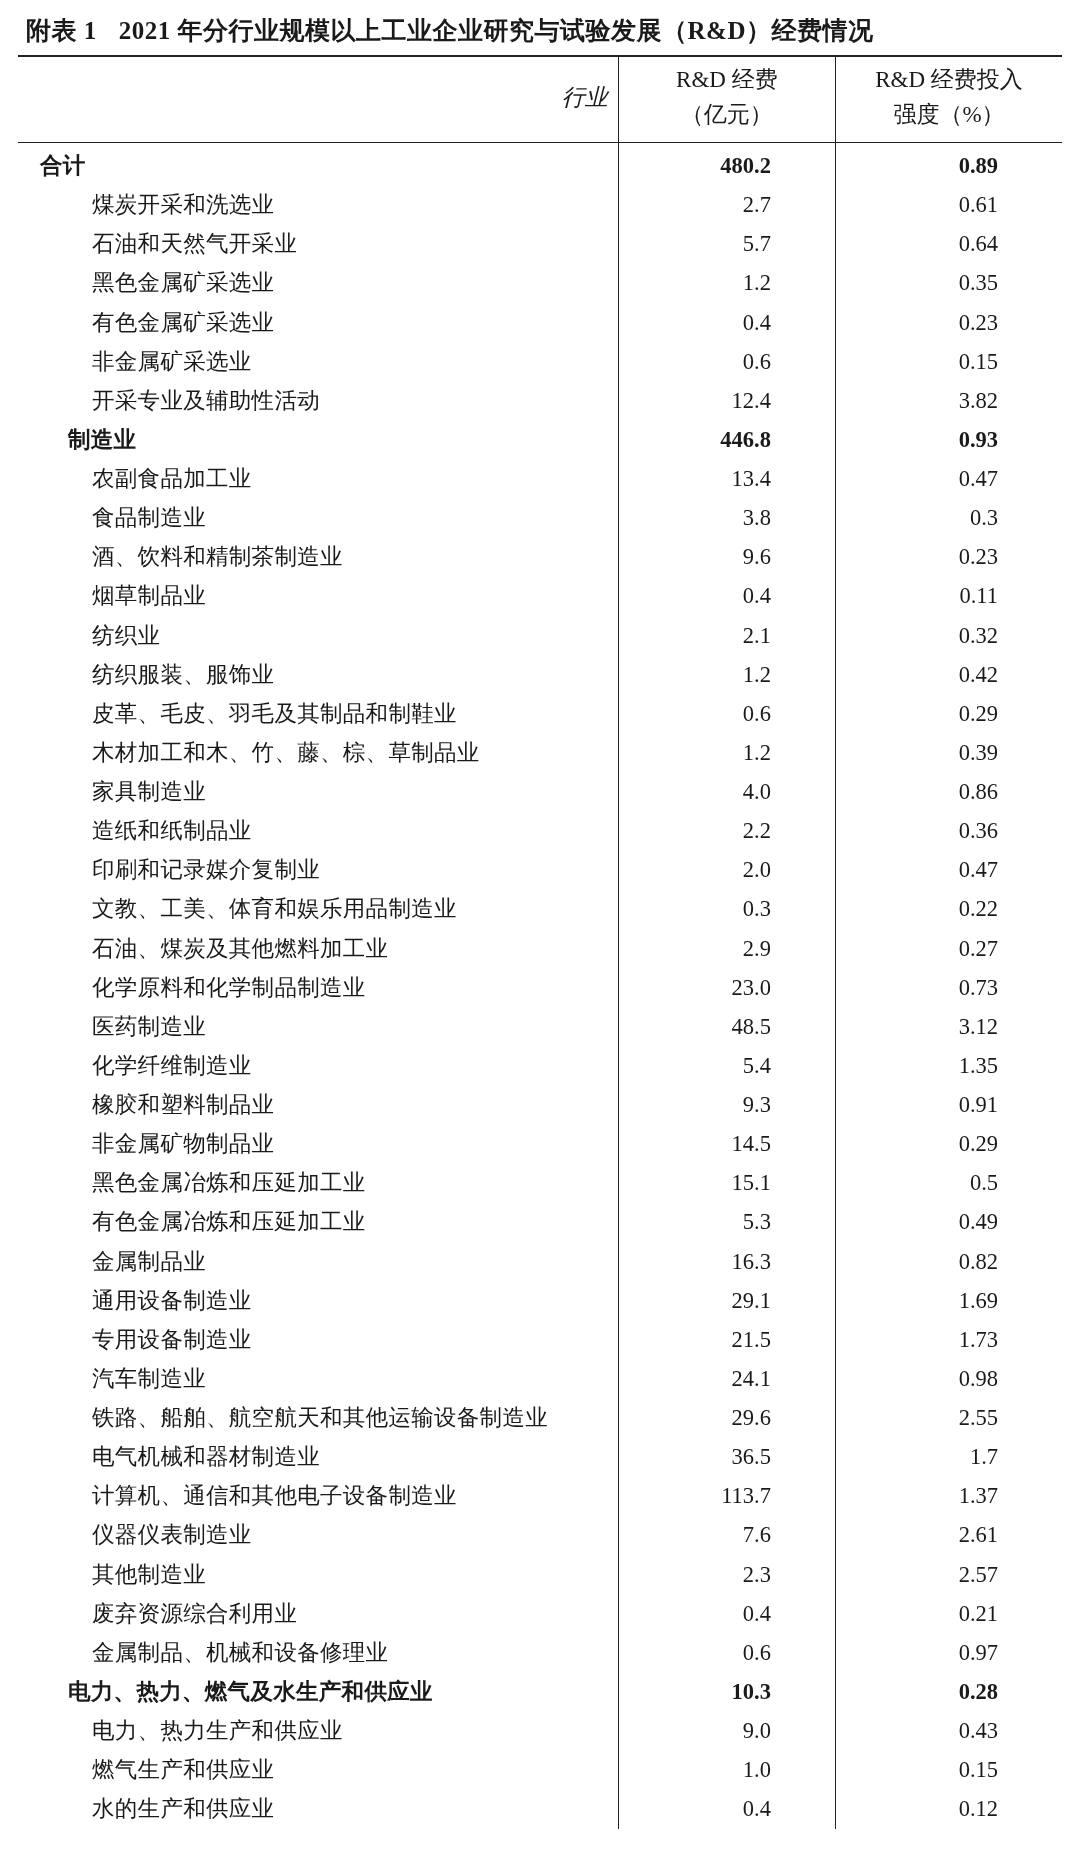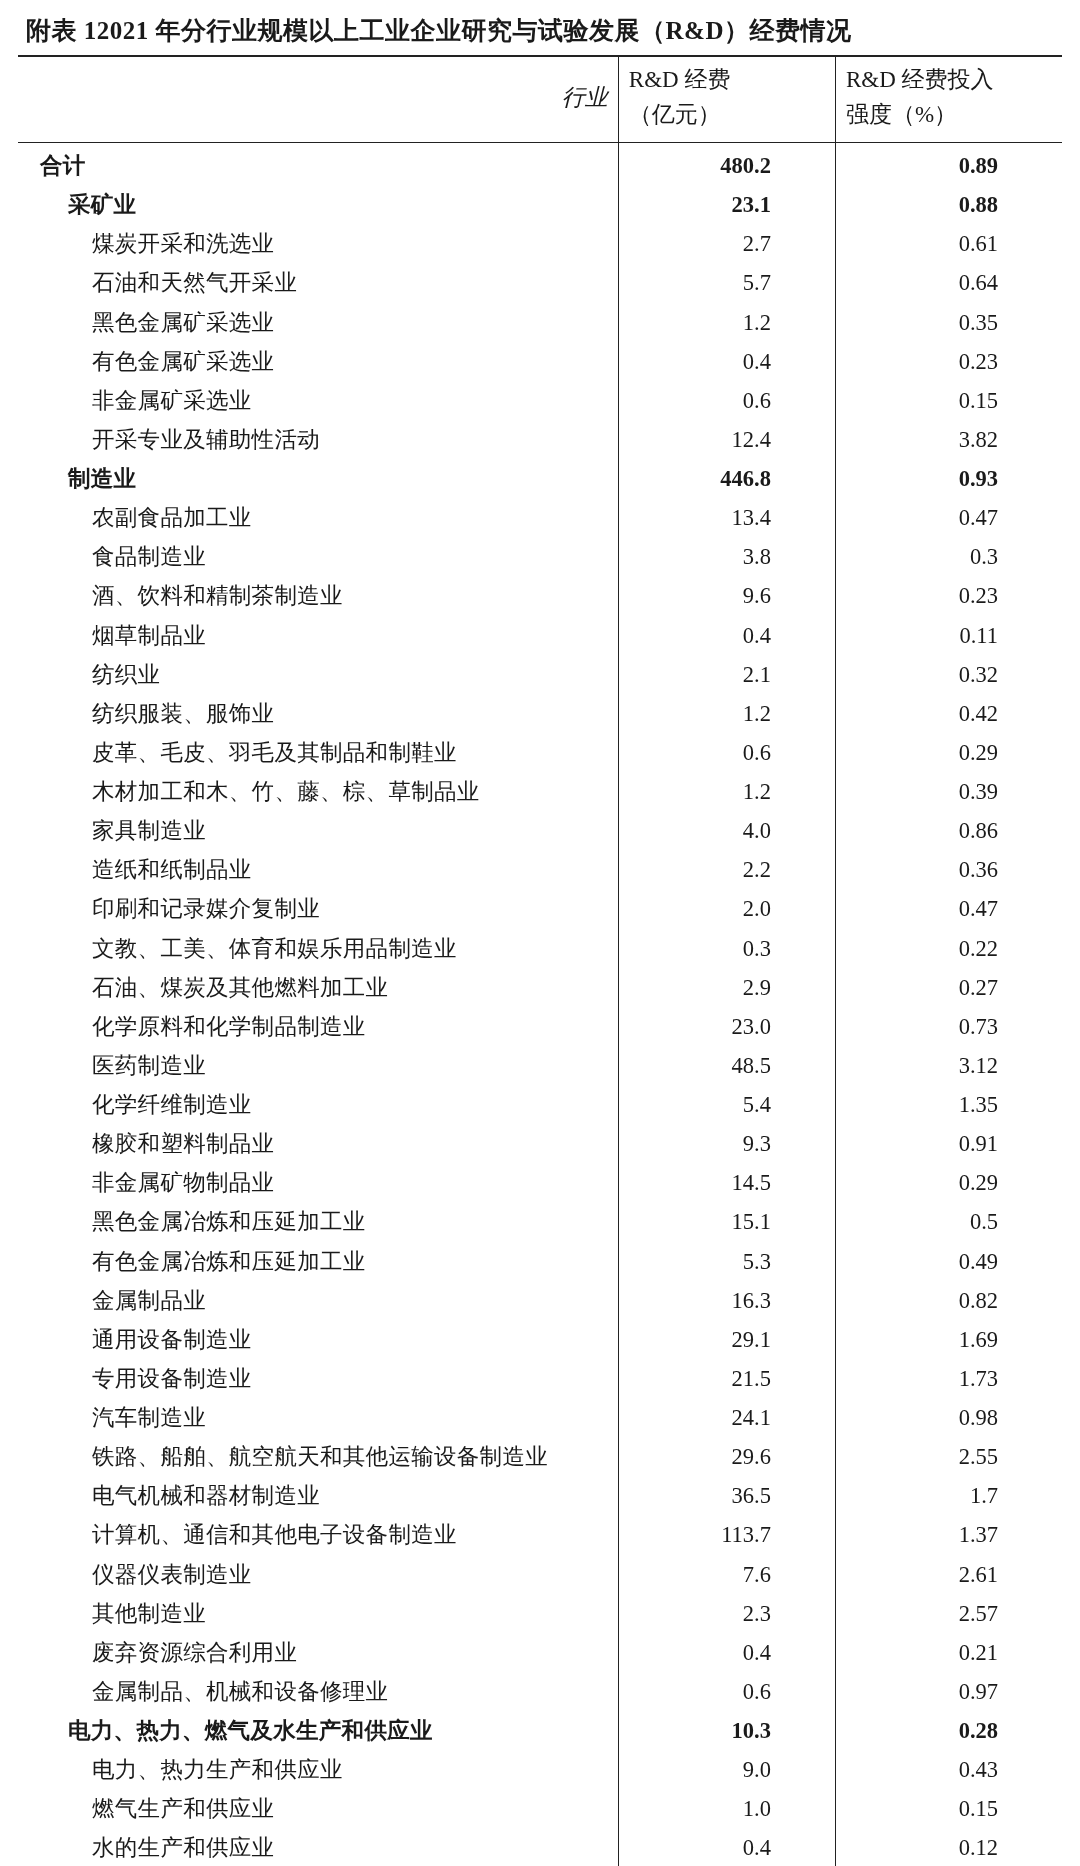--- a/index.html
+++ b/index.html
@@ -16,20 +16,21 @@
   .page {
     width: 1080px;
     min-height: 1866px;
     box-sizing: border-box;
     padding: 10px 18px 0 18px;
     position: relative;
   }
   .title-row {
     display: flex;
     align-items: baseline;
+    gap: 22px;
     padding: 4px 0 8px 8px;
     font-weight: bold;
     font-size: 25px;
     letter-spacing: 0.5px;
   }
   .title-label {
     white-space: nowrap;
   }
   .title-text {
     white-space: nowrap;
@@ -49,21 +50,21 @@
     vertical-align: middle;
     padding: 6px 10px 10px 10px;
     border-top: 2.5px solid #222;
     border-bottom: 1.6px solid #222;
   }
   thead th.col-industry {
     text-align: right;
     font-style: italic;
   }
   thead th.col-num {
-    text-align: left;
+    text-align: center;
     border-left: 1.4px solid #222;
     line-height: 1.5;
   }
   .hdr-line2 {
     display: block;
   }
   tbody td {
     font-size: 22.5px;
     padding: 5.5px 0 5.5px 0;
     vertical-align: bottom;
@@ -122,25 +123,20 @@
             <span class="hdr-line2">强度（%）</span>
           </th>
         </tr>
       </thead>
       <tbody id="table-body">
           <tr class="lvl-0 bold">
             <td class="name">合计</td>
             <td class="num">480.2</td>
             <td class="num">0.89</td>
           </tr>
-          <tr class="lvl-1 bold">
-            <td class="name">采矿业</td>
-            <td class="num">23.1</td>
-            <td class="num">0.88</td>
-          </tr>
           <tr class="lvl-2">
             <td class="name">煤炭开采和洗选业</td>
             <td class="num">2.7</td>
             <td class="num">0.61</td>
           </tr>
           <tr class="lvl-2">
             <td class="name">石油和天然气开采业</td>
             <td class="num">5.7</td>
             <td class="num">0.64</td>
           </tr>

